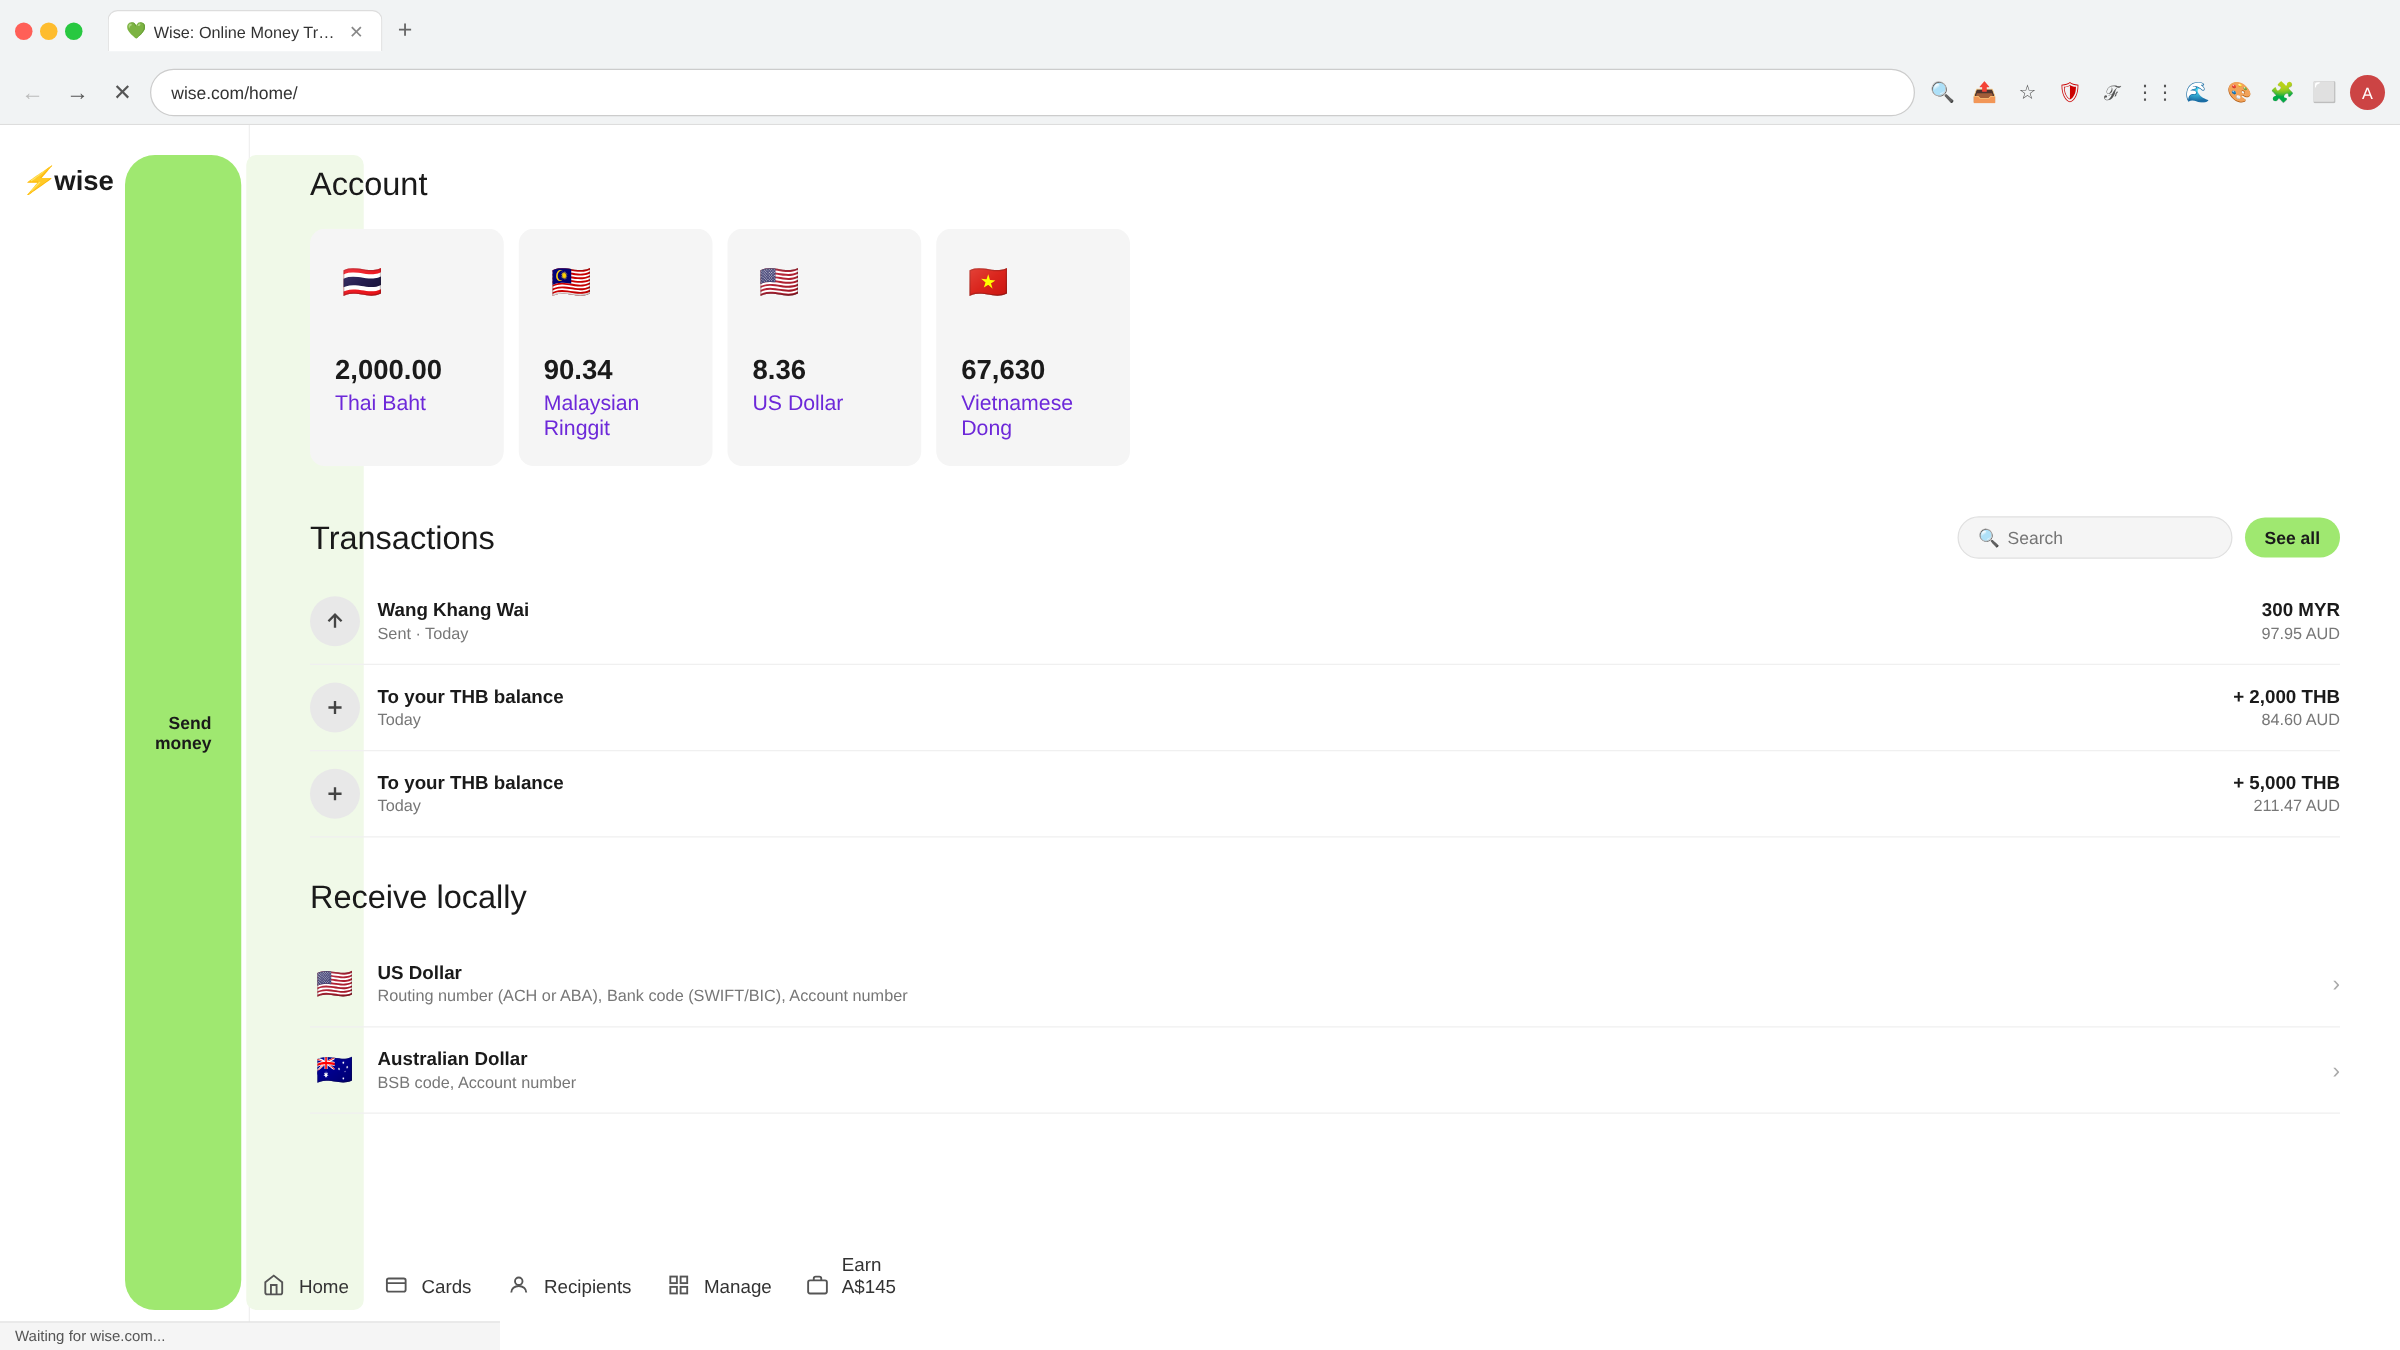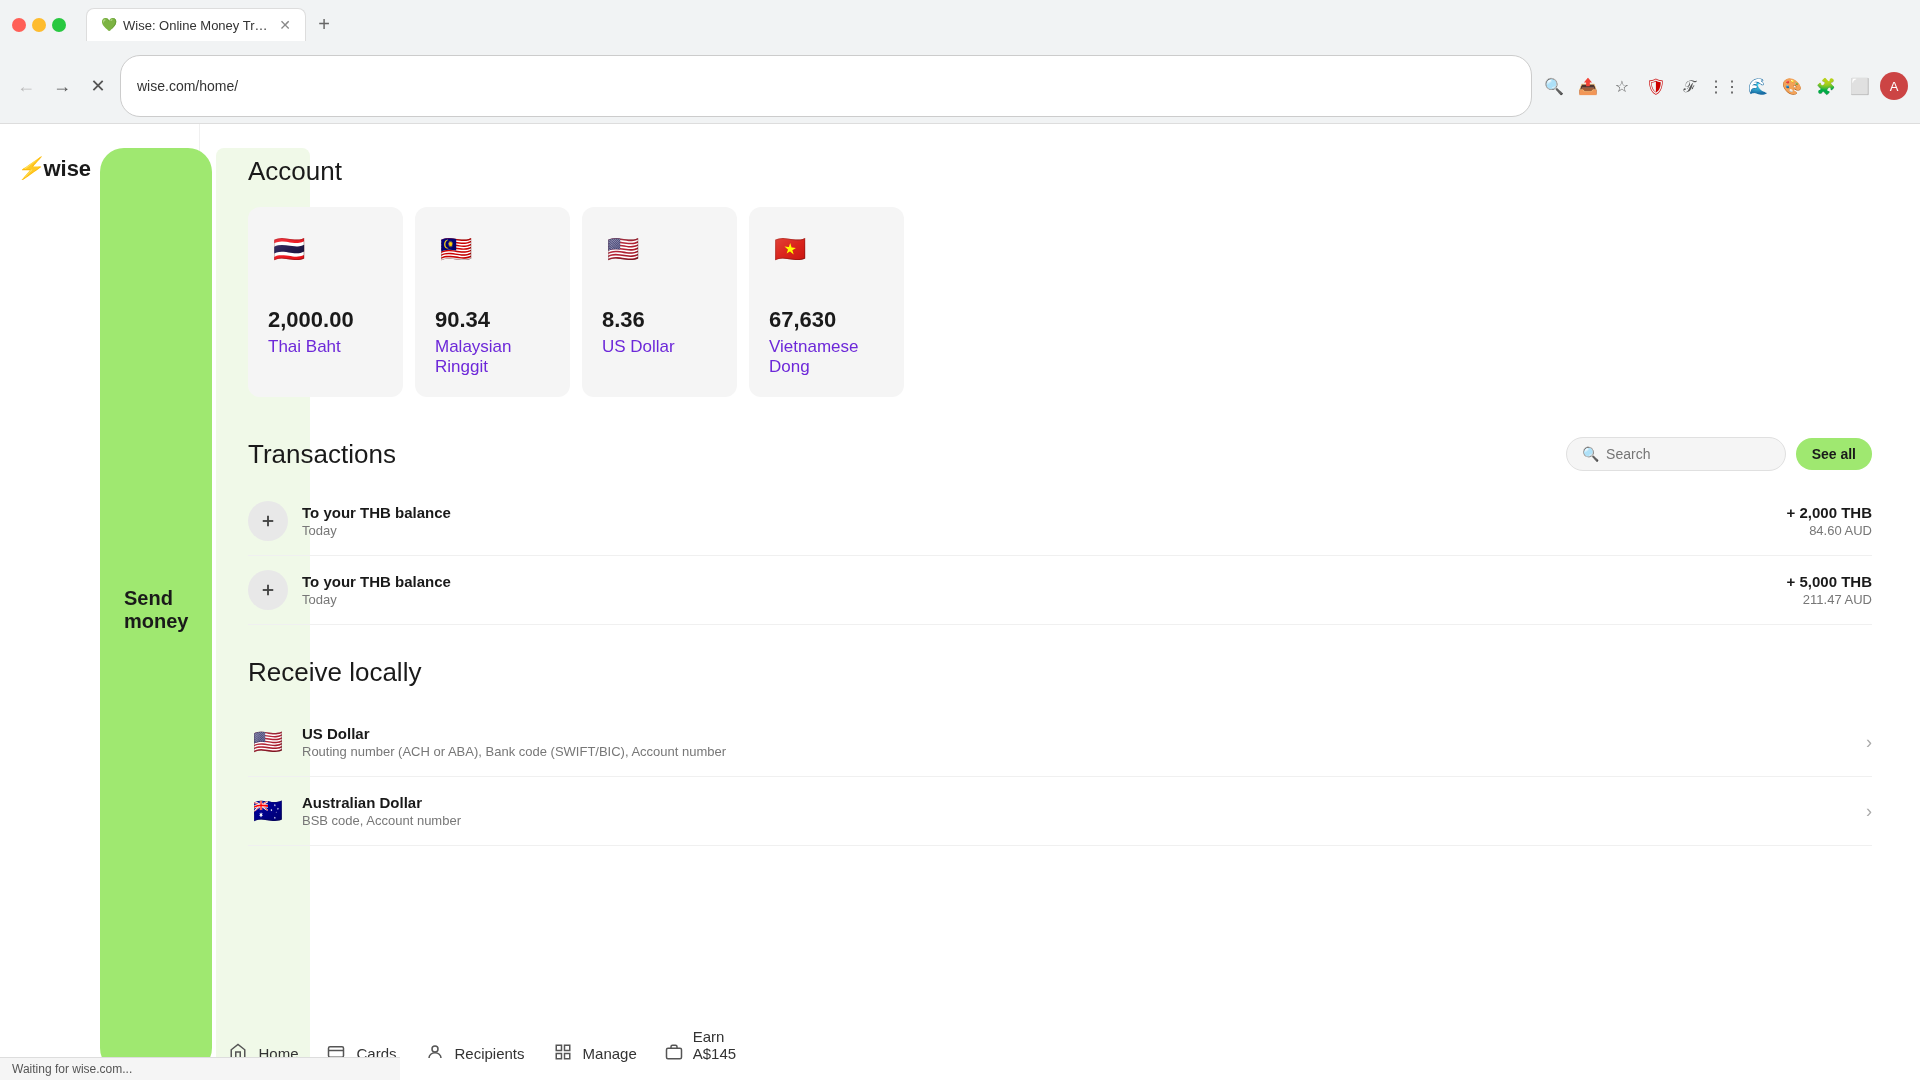--- a/index.html
+++ b/index.html
@@ -15,33 +15,33 @@
     .win-max { background: #28c840; }
     .tab-bar { display: flex; align-items: center; padding: 0 12px 0 12px; gap: 4px; }
     .tab { display: flex; align-items: center; gap: 6px; background: #fff; border-radius: 8px 8px 0 0; padding: 8px 14px; font-size: 13px; color: #333; max-width: 220px; border: 1px solid #ddd; border-bottom: none; }
     .tab-favicon { width: 16px; height: 16px; }
     .tab-title { flex: 1; overflow: hidden; text-overflow: ellipsis; white-space: nowrap; }
     .tab-close { color: #888; font-size: 14px; cursor: pointer; }
     .new-tab-btn { width: 28px; height: 28px; border-radius: 50%; border: none; background: none; font-size: 20px; color: #666; cursor: pointer; display: flex; align-items: center; justify-content: center; }
     .address-bar-row { display: flex; align-items: center; padding: 6px 12px; gap: 8px; background: #f1f3f4; }
     .nav-btn { width: 28px; height: 28px; border: none; background: none; font-size: 18px; color: #555; cursor: pointer; display: flex; align-items: center; justify-content: center; border-radius: 50%; }
     .nav-btn.disabled { color: #bbb; cursor: default; }
-    .address-bar { flex: 1; background: #fff; border: 1px solid #ccc; border-radius: 20px; padding: 22px 16px; font-size: 14px; color: #333; display: flex; align-items: center; }
+    .address-bar { flex: 1; background: #fff; border: 1px solid #ccc; border-radius: 20px; padding: 10px 16px; font-size: 14px; color: #333; display: flex; align-items: center; }
     .address-bar-url { flex: 1; }
     .toolbar-icons { display: flex; align-items: center; gap: 6px; }
     .toolbar-icon { width: 28px; height: 28px; display: flex; align-items: center; justify-content: center; border-radius: 50%; font-size: 16px; color: #555; cursor: pointer; }
 
     
     .page { display: flex; min-height: calc(1080px - 108px); }
 
     
     .sidebar { width: 200px; padding: 24px 16px; border-right: 1px solid #f0f0f0; display: flex; gap: 4px; min-height: 100%; }
     .wise-logo { margin-bottom: 32px; padding: 8px 0; }
     .wise-logo svg { width: 80px; }
-    .send-money-btn { background: #9fe870; color: #1a1a1a; border: none; border-radius: 24px; padding: 12px 24px; font-size: 20px; font-weight: 600; cursor: pointer; text-align: left; }
+    .send-money-btn { background: #9fe870; color: #1a1a1a; border: none; border-radius: 24px; padding: 12px 24px; font-size: 14px; font-weight: 600; cursor: pointer; text-align: right; }
     .nav-item { display: flex; align-items: flex-end; gap: 10px; padding: 10px 12px; border-radius: 8px; cursor: pointer; font-size: 15px; color: #333; text-decoration: none; }
     .nav-item.active { background: #f0f9e8; }
     .nav-icon { width: 20px; height: 20px; display: flex; align-items: center; justify-content: center; color: #555; }
 
     
     .main { flex: 1; padding: 32px 48px; }
     .section-title { font-size: 26px; font-weight: 400; margin-bottom: 20px; color: #1a1a1a; }
 
     
     .account-cards { display: flex; gap: 12px; margin-bottom: 40px; overflow: hidden; }
@@ -224,20 +224,36 @@
         <div class="search-bar">
           <span style="color:#888;font-size:14px;">🔍</span>
           <input type="text" placeholder="Search" style="">
         </div>
         <button class="see-all-btn">See all</button>
       </div>
     </div>
 
     <div>
 
+      <div class="transaction-item">
+        <div class="txn-icon" style="background:#e8e8e8;">
+          <svg width="18" height="18" viewBox="0 0 24 24" fill="none" stroke="#444" stroke-width="2.5">
+              <line x1="12" y1="19" x2="12" y2="5"></line>
+              <polyline points="5 12 12 5 19 12"></polyline>
+            </svg>
+        </div>
+        <div class="txn-details">
+          <div class="txn-name">Wang Khang Wai</div>
+          <div class="txn-sub">Sent · Today</div>
+        </div>
+        <div class="txn-amount">
+          <div class="txn-primary">300 MYR</div>
+          <div class="txn-secondary">97.95 AUD</div>
+        </div>
+      </div>
 
       <div class="transaction-item">
         <div class="txn-icon" style="background:#e8e8e8;">
           <svg width="18" height="18" viewBox="0 0 24 24" fill="none" stroke="#444" stroke-width="2.5">
               <line x1="12" y1="5" x2="12" y2="19"></line>
               <line x1="5" y1="12" x2="19" y2="12"></line>
             </svg>
         </div>
         <div class="txn-details">
           <div class="txn-name">To your THB balance</div>

